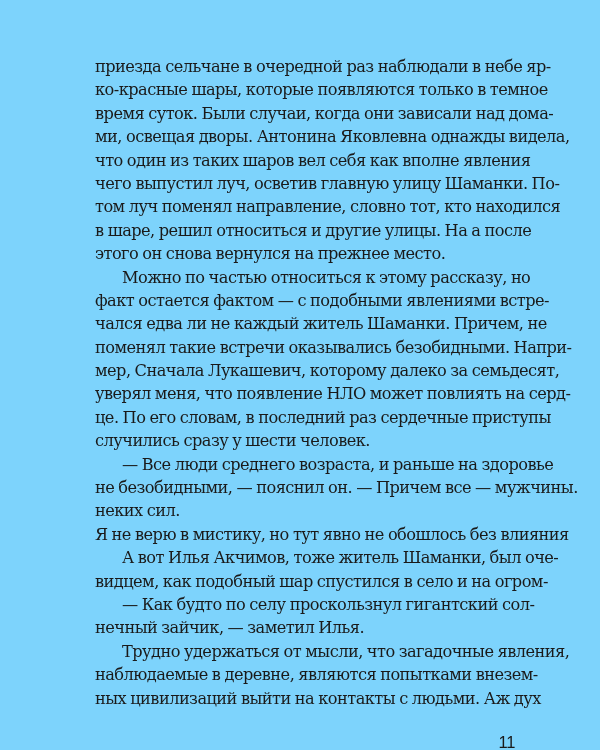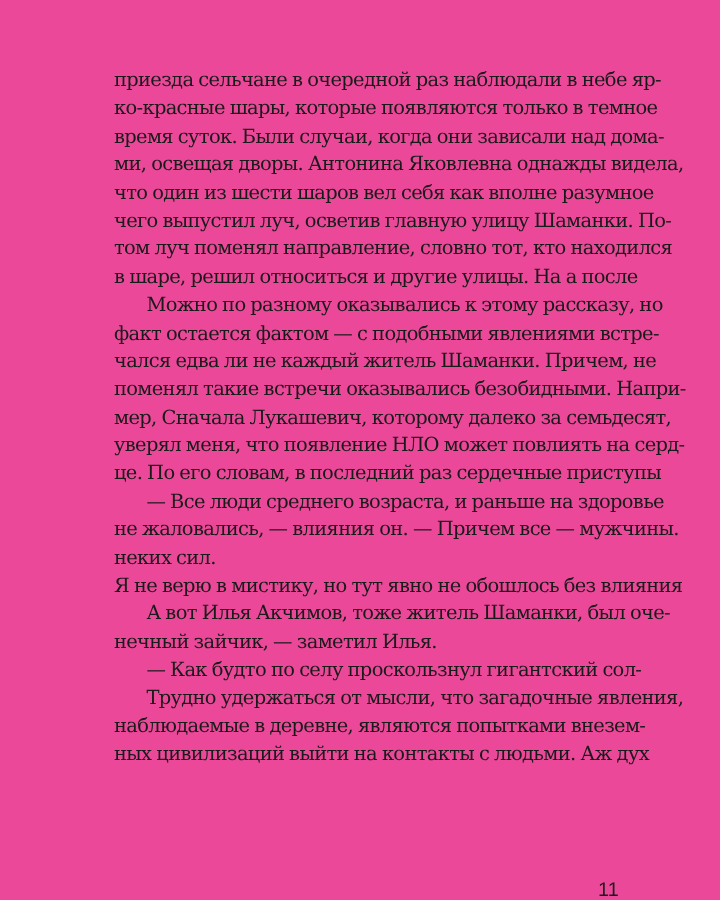--- a/index.html
+++ b/index.html
@@ -10,21 +10,21 @@
     body {
       width: 600px;
       height: 750px;
       position: relative;
       overflow: hidden;
     }
     .page {
       position: absolute;
       left: 0; top: 0;
       width: 600px; height: 750px;
-      background: #ec4899;
+      background: #7dd3fc;
     }
     .text-block {
       position: absolute;
       left: 95px;
       top: 55px;
       width: 432px;
       font-family: "DejaVu Serif", "Liberation Serif", serif;
       font-size: 16.2px;
       line-height: 23.4px;
       color: #1a1a1a;
@@ -58,36 +58,39 @@
   </style>
 </head>
 <body>
 
 <div class="page">
   <div class="text-block" id="text-block">
       <span class="line">приезда сельчане в очередной раз наблюдали в небе яр-</span>
       <span class="line">ко-красные шары, которые появляются только в темное</span>
       <span class="line">время суток. Были случаи, когда они зависали над дома-</span>
       <span class="line">ми, освещая дворы. Антонина Яковлевна однажды видела,</span>
-      <span class="line">что один из шести шаров вел себя как вполне разумное</span>
+      <span class="line">что один из таких шаров вел себя как вполне явления</span>
       <span class="line">чего выпустил луч, осветив главную улицу Шаманки. По-</span>
       <span class="line">том луч поменял направление, словно тот, кто находился</span>
       <span class="line">в шаре, решил относиться и другие улицы. На а после</span>
-      <span class="line indent">Можно по разному оказывались к этому рассказу, но</span>
+      <span class="line last">этого он снова вернулся на прежнее место.</span>
+      <span class="line indent">Можно по частью относиться к этому рассказу, но</span>
       <span class="line">факт остается фактом — с подобными явлениями встре-</span>
       <span class="line">чался едва ли не каждый житель Шаманки. Причем, не</span>
       <span class="line">поменял такие встречи оказывались безобидными. Напри-</span>
       <span class="line">мер, Сначала Лукашевич, которому далеко за семьдесят,</span>
       <span class="line">уверял меня, что появление НЛО может повлиять на серд-</span>
       <span class="line">це. По его словам, в последний раз сердечные приступы</span>
+      <span class="line last">случились сразу у шести человек.</span>
       <span class="line indent">—  Все люди среднего возраста, и раньше на здоровье</span>
-      <span class="line">не жаловались, — влияния он. — Причем все — мужчины.</span>
+      <span class="line">не безобидными, — пояснил он. — Причем все — мужчины.</span>
       <span class="line last">неких сил.</span>
       <span class="line">Я не верю в мистику, но тут явно не обошлось без влияния</span>
       <span class="line indent">А вот Илья Акчимов, тоже житель Шаманки, был оче-</span>
+      <span class="line">видцем, как подобный шар спустился в село и на огром-</span>
+      <span class="line indent">— Как будто по селу проскользнул гигантский сол-</span>
       <span class="line last">нечный зайчик, — заметил Илья.</span>
-      <span class="line indent">— Как будто по селу проскользнул гигантский сол-</span>
       <span class="line indent">Трудно удержаться от мысли, что загадочные явления,</span>
       <span class="line">наблюдаемые в деревне, являются попытками внезем-</span>
       <span class="line">ных цивилизаций выйти на контакты с людьми. Аж дух</span>
     </div>
   <div class="page-number">11</div>
 </div>
 
 </body></html>

